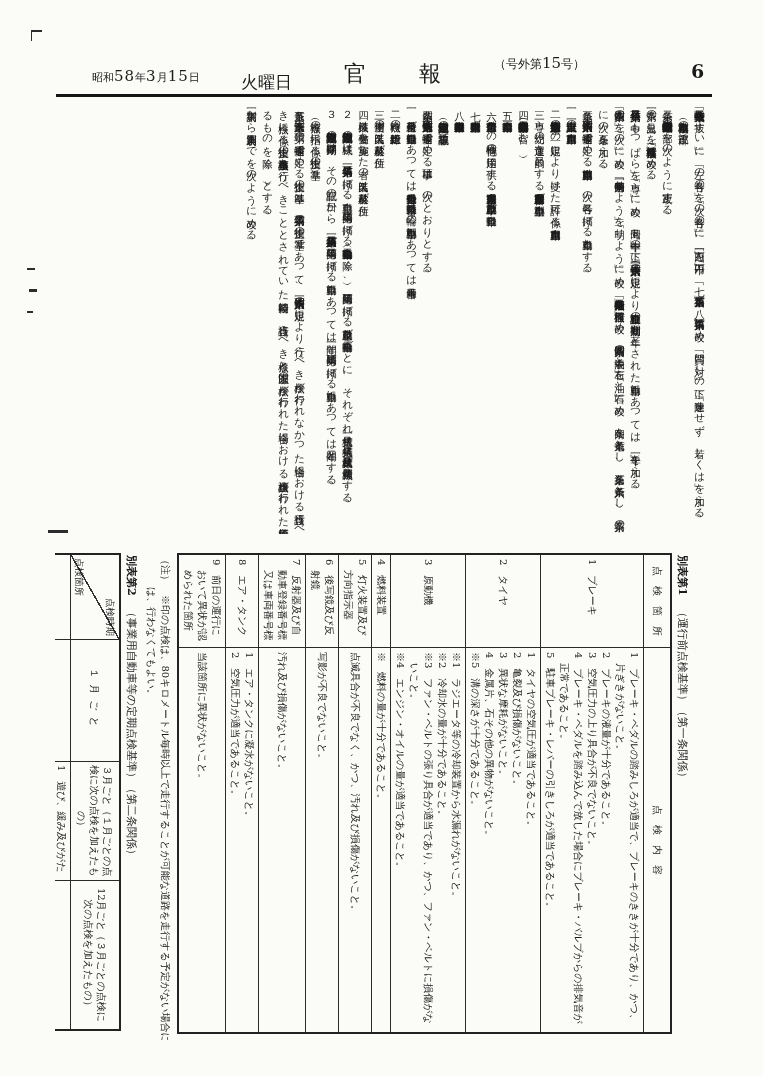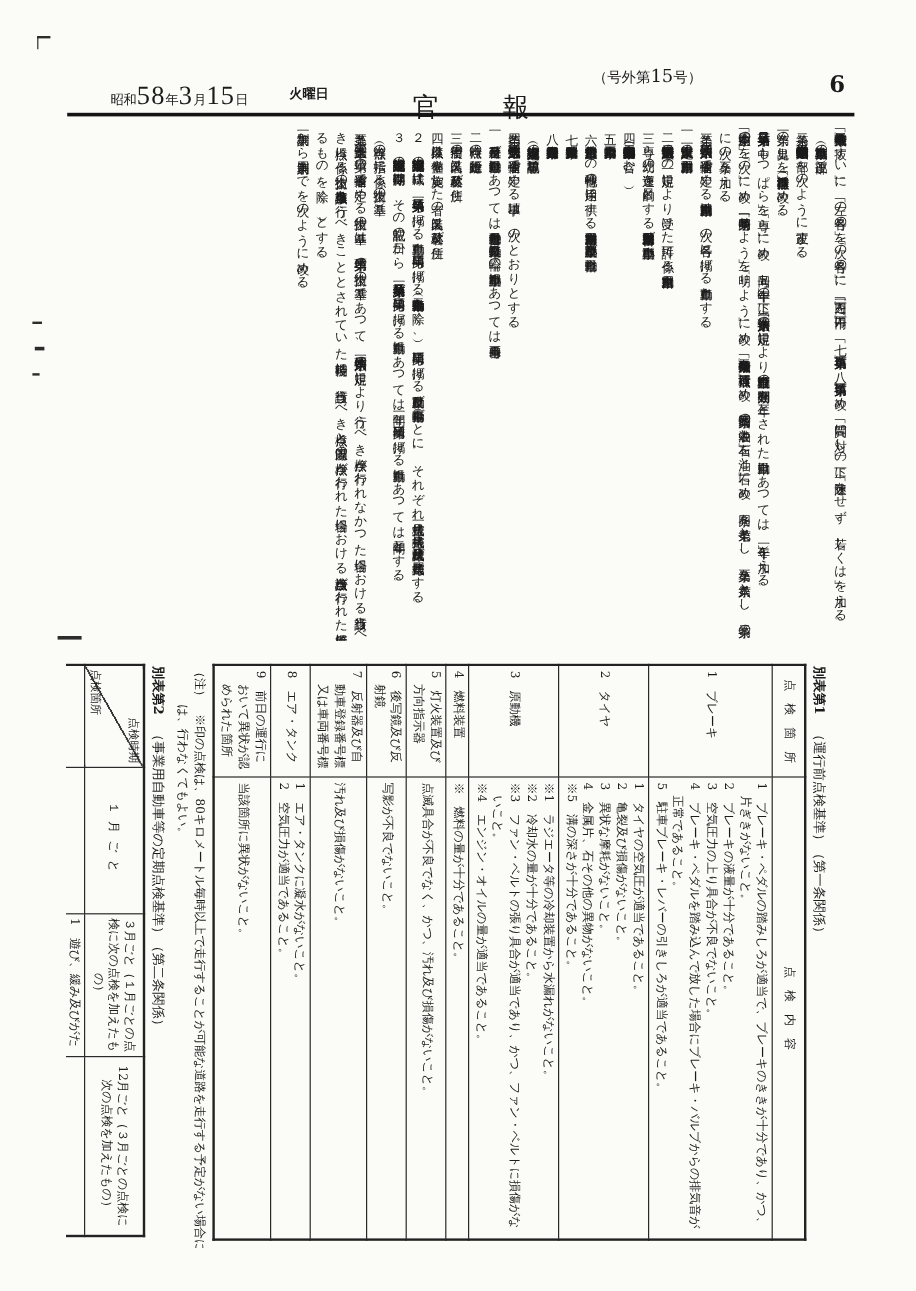--- a/index.html
+++ b/index.html
@@ -4,23 +4,23 @@
 <style>
   html,body{margin:0;padding:0;}
   body{
     width:763px;height:1076px;position:relative;overflow:hidden;
     background:#fbfbf8;color:#1b1b1b;
     font-family:"DejaVu Serif","Liberation Serif",serif;
   }
   
   .h-item{position:absolute;white-space:nowrap;}
   .h-date{left:92px;top:67px;font-size:11px;}
-  .h-date .num{font-size:22px;letter-spacing:1px;font-family:Liberation Serif, serif;}
-  .h-weekday{left:241px;top:71px;font-size:11px;font-weight:bold;}
-  .h-title{left:344px;top:75px;font-size:22px;letter-spacing:53px;}
+  .h-date .num{font-size:15px;letter-spacing:1px;}
+  .h-weekday{left:241px;top:71px;font-size:17px;}
+  .h-title{left:344px;top:59px;font-size:22px;letter-spacing:53px;}
   .h-issue{left:494px;top:54px;font-size:12px;}
   .h-issue .num{font-size:15px;}
   .h-page{left:691px;top:60px;font-size:19px;font-weight:bold;}
   .h-rule{position:absolute;left:56px;top:94px;width:656px;height:2.5px;background:#141414;}
   
   .mk{position:absolute;background:#2c2c2c;}
   .mk-corner{position:absolute;left:31px;top:30px;width:10px;height:9px;border-top:2px solid #2c2c2c;border-left:1px solid #2c2c2c;background:none;}
   .mk1{left:27px;top:268px;width:8px;height:2px;}
   .mk2{left:29px;top:289px;width:8px;height:3px;}
   .mk3{left:27px;top:311px;width:6px;height:2px;}

